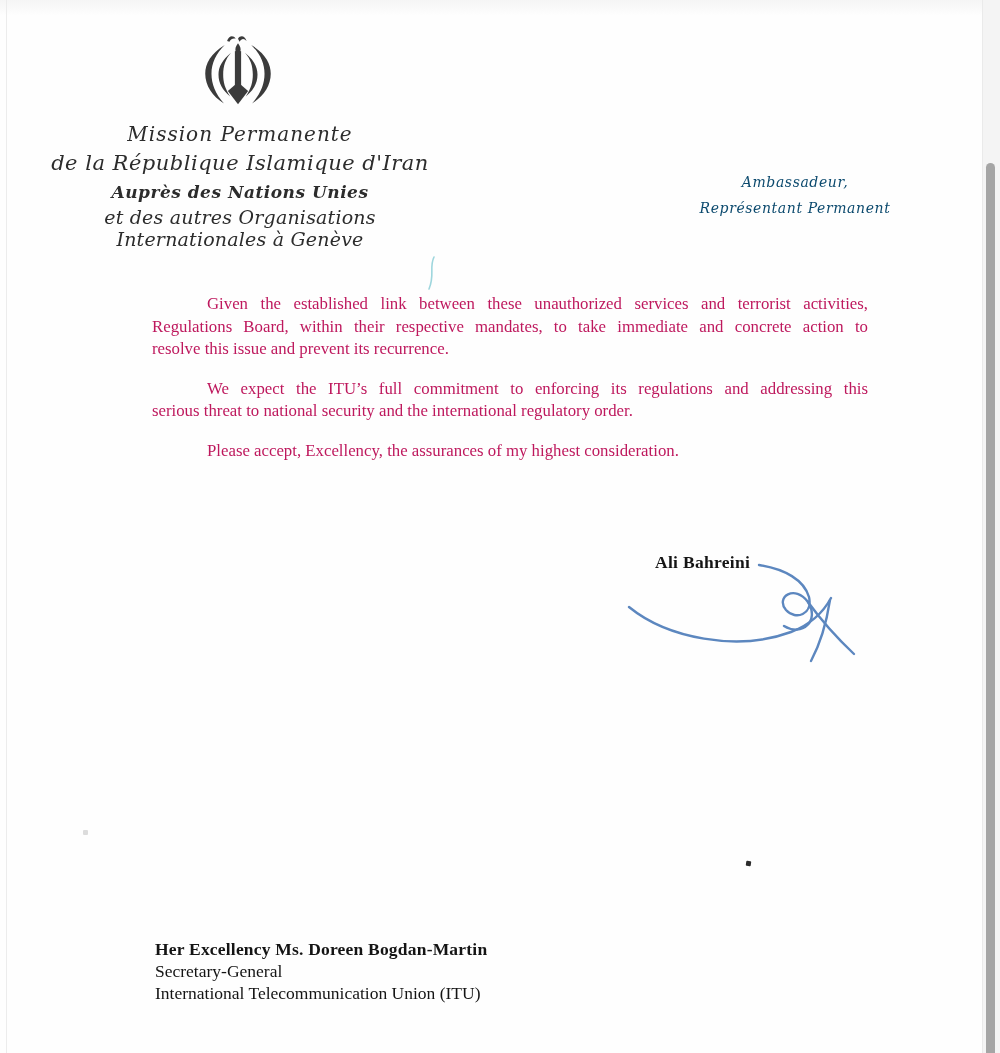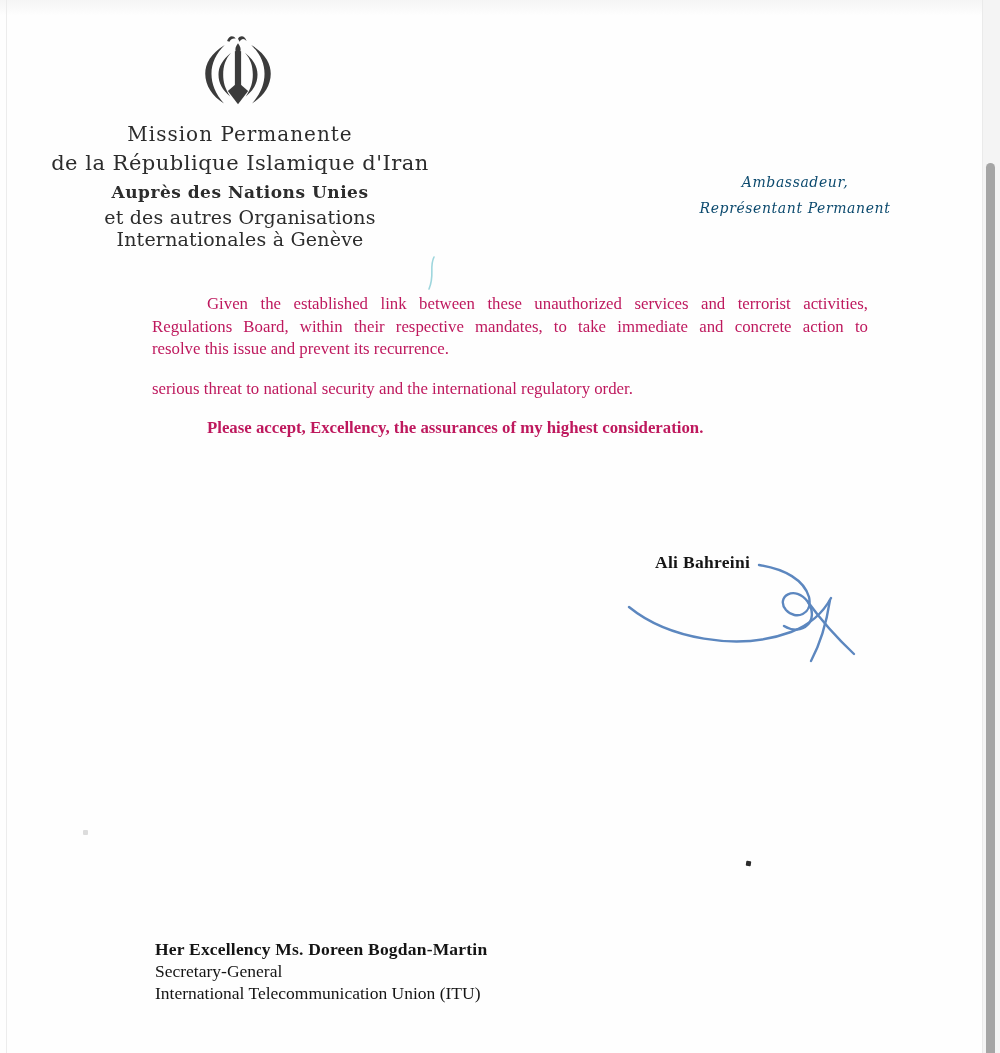--- a/index.html
+++ b/index.html
@@ -19,20 +19,21 @@
     position:absolute;left:6px;top:0;width:1px;height:1053px;
     background:#ececec;
   }
   
   .emblem{position:absolute;left:199px;top:32px;width:78px;height:82px;}
   
   .letterhead-left{
     position:absolute;left:30px;top:121px;width:420px;
     text-align:center;
     font-family:"DejaVu Serif", serif;
+    font-style:italic;
     color:#2c2c2c;
   }
   .lh1{font-size:20px;line-height:27px;letter-spacing:1px;}
   .lh2{font-size:21px;line-height:31px;letter-spacing:0.5px;}
   .lh3{font-size:17px;line-height:27px;letter-spacing:0.5px;font-weight:bold;}
   .lh4{font-size:19px;line-height:22px;letter-spacing:0.2px;}
   .title-right{
     position:absolute;left:660px;top:169px;width:270px;
     text-align:center;
     font-family:"DejaVu Serif", serif;
@@ -40,21 +41,21 @@
     color:#0c4a6e;
     font-size:14px;line-height:26px;letter-spacing:0.6px;
   }
   
   .letter-body{
     position:absolute;left:152px;top:293px;width:716px;
     font-size:16.8px;line-height:22.5px;
     color:#be185d;
   }
   .para{margin:0 0 17px 0;}
-  .para:last-child{margin-bottom:12px;font-weight:bold;}
+  .para:last-child{margin-bottom:12px;}
   .line{min-height:22.5px;}
   .just{text-align:justify;text-align-last:justify;}
   .indent{text-indent:55px;}
   
   .sig-name{
     position:absolute;left:655px;top:551px;
     font-size:17.5px;font-weight:bold;line-height:22px;
     letter-spacing:0.3px;color:#151515;
   }
   .sig-ink{position:absolute;left:625px;top:558px;width:235px;height:110px;}
@@ -132,20 +133,21 @@
     </svg>
   </div>
 
   <div class="letter-body">
     <div class="para">
       <div class="line just indent">Given the established link between these unauthorized services and terrorist activities,</div>
       <div class="line just">Regulations Board, within their respective mandates, to take immediate and concrete action to</div>
       <div class="line">resolve this issue and prevent its recurrence.</div>
     </div>
     <div class="para">
+      <div class="line just indent">We expect the ITU’s full commitment to enforcing its regulations and addressing this</div>
       <div class="line">serious threat to national security and the international regulatory order.</div>
     </div>
     <div class="para">
       <div class="line indent">Please accept, Excellency, the assurances of my highest consideration.</div>
     </div>
   </div>
 
   <div class="sig-name">Ali Bahreini</div>
   <div class="sig-ink">
     <svg width="235" height="110" viewBox="0 0 235 110" xmlns="http://www.w3.org/2000/svg">

